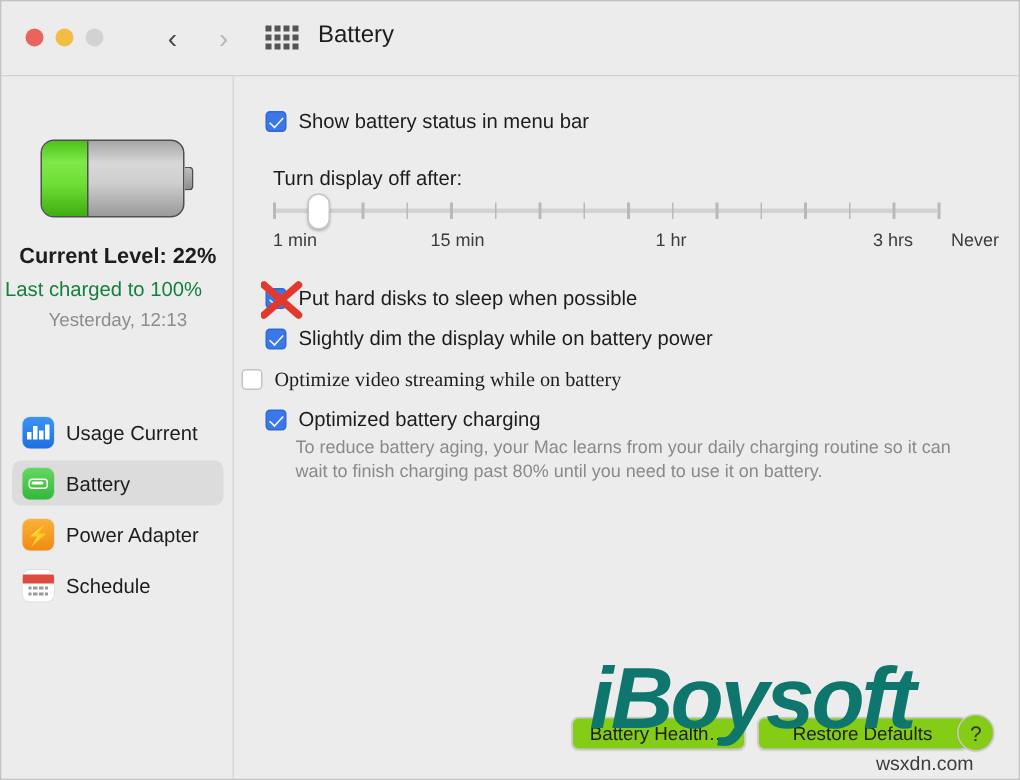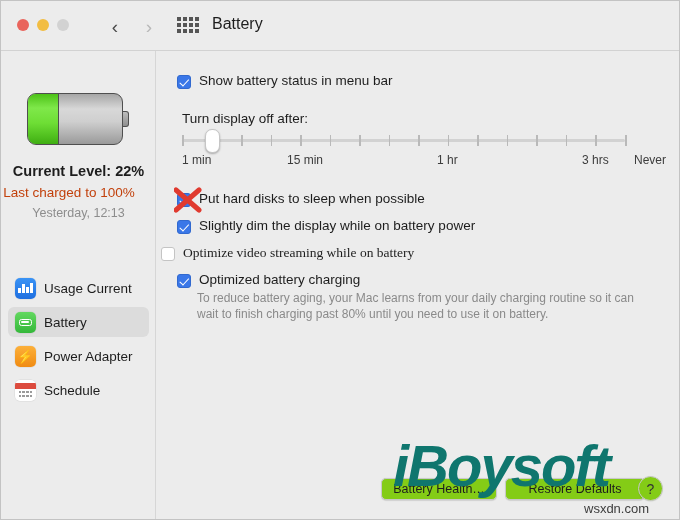--- a/index.html
+++ b/index.html
@@ -190,21 +190,21 @@
     font-weight: bold;
     color: #1d1d1d;
   }
   .level-sub {
     position: absolute;
     top: 134px;
     left: 0;
     width: 136px;
     text-align: center;
     font-size: 13.5px;
-    color: #c2410c;
+    color: #15803d;
   }
   .level-time {
     position: absolute;
     top: 155px;
     left: 0;
     width: 155px;
     text-align: center;
     font-size: 12.5px;
     color: #8d8d8d;
   }
@@ -302,21 +302,21 @@
     top: 50px;
     left: 155px;
     width: 525px;
     height: 470px;
     background: #ececec;
   }
 
   .row-check {
     position: absolute;
     display: flex;
-    align-items: flex-end;
+    align-items: flex-start;
   }
   .cbox {
     width: 14px; height: 14px;
     border-radius: 3px;
     box-sizing: border-box;
     flex: none;
     margin-right: 8px;
     position: relative;
     top: 1px;
   }

